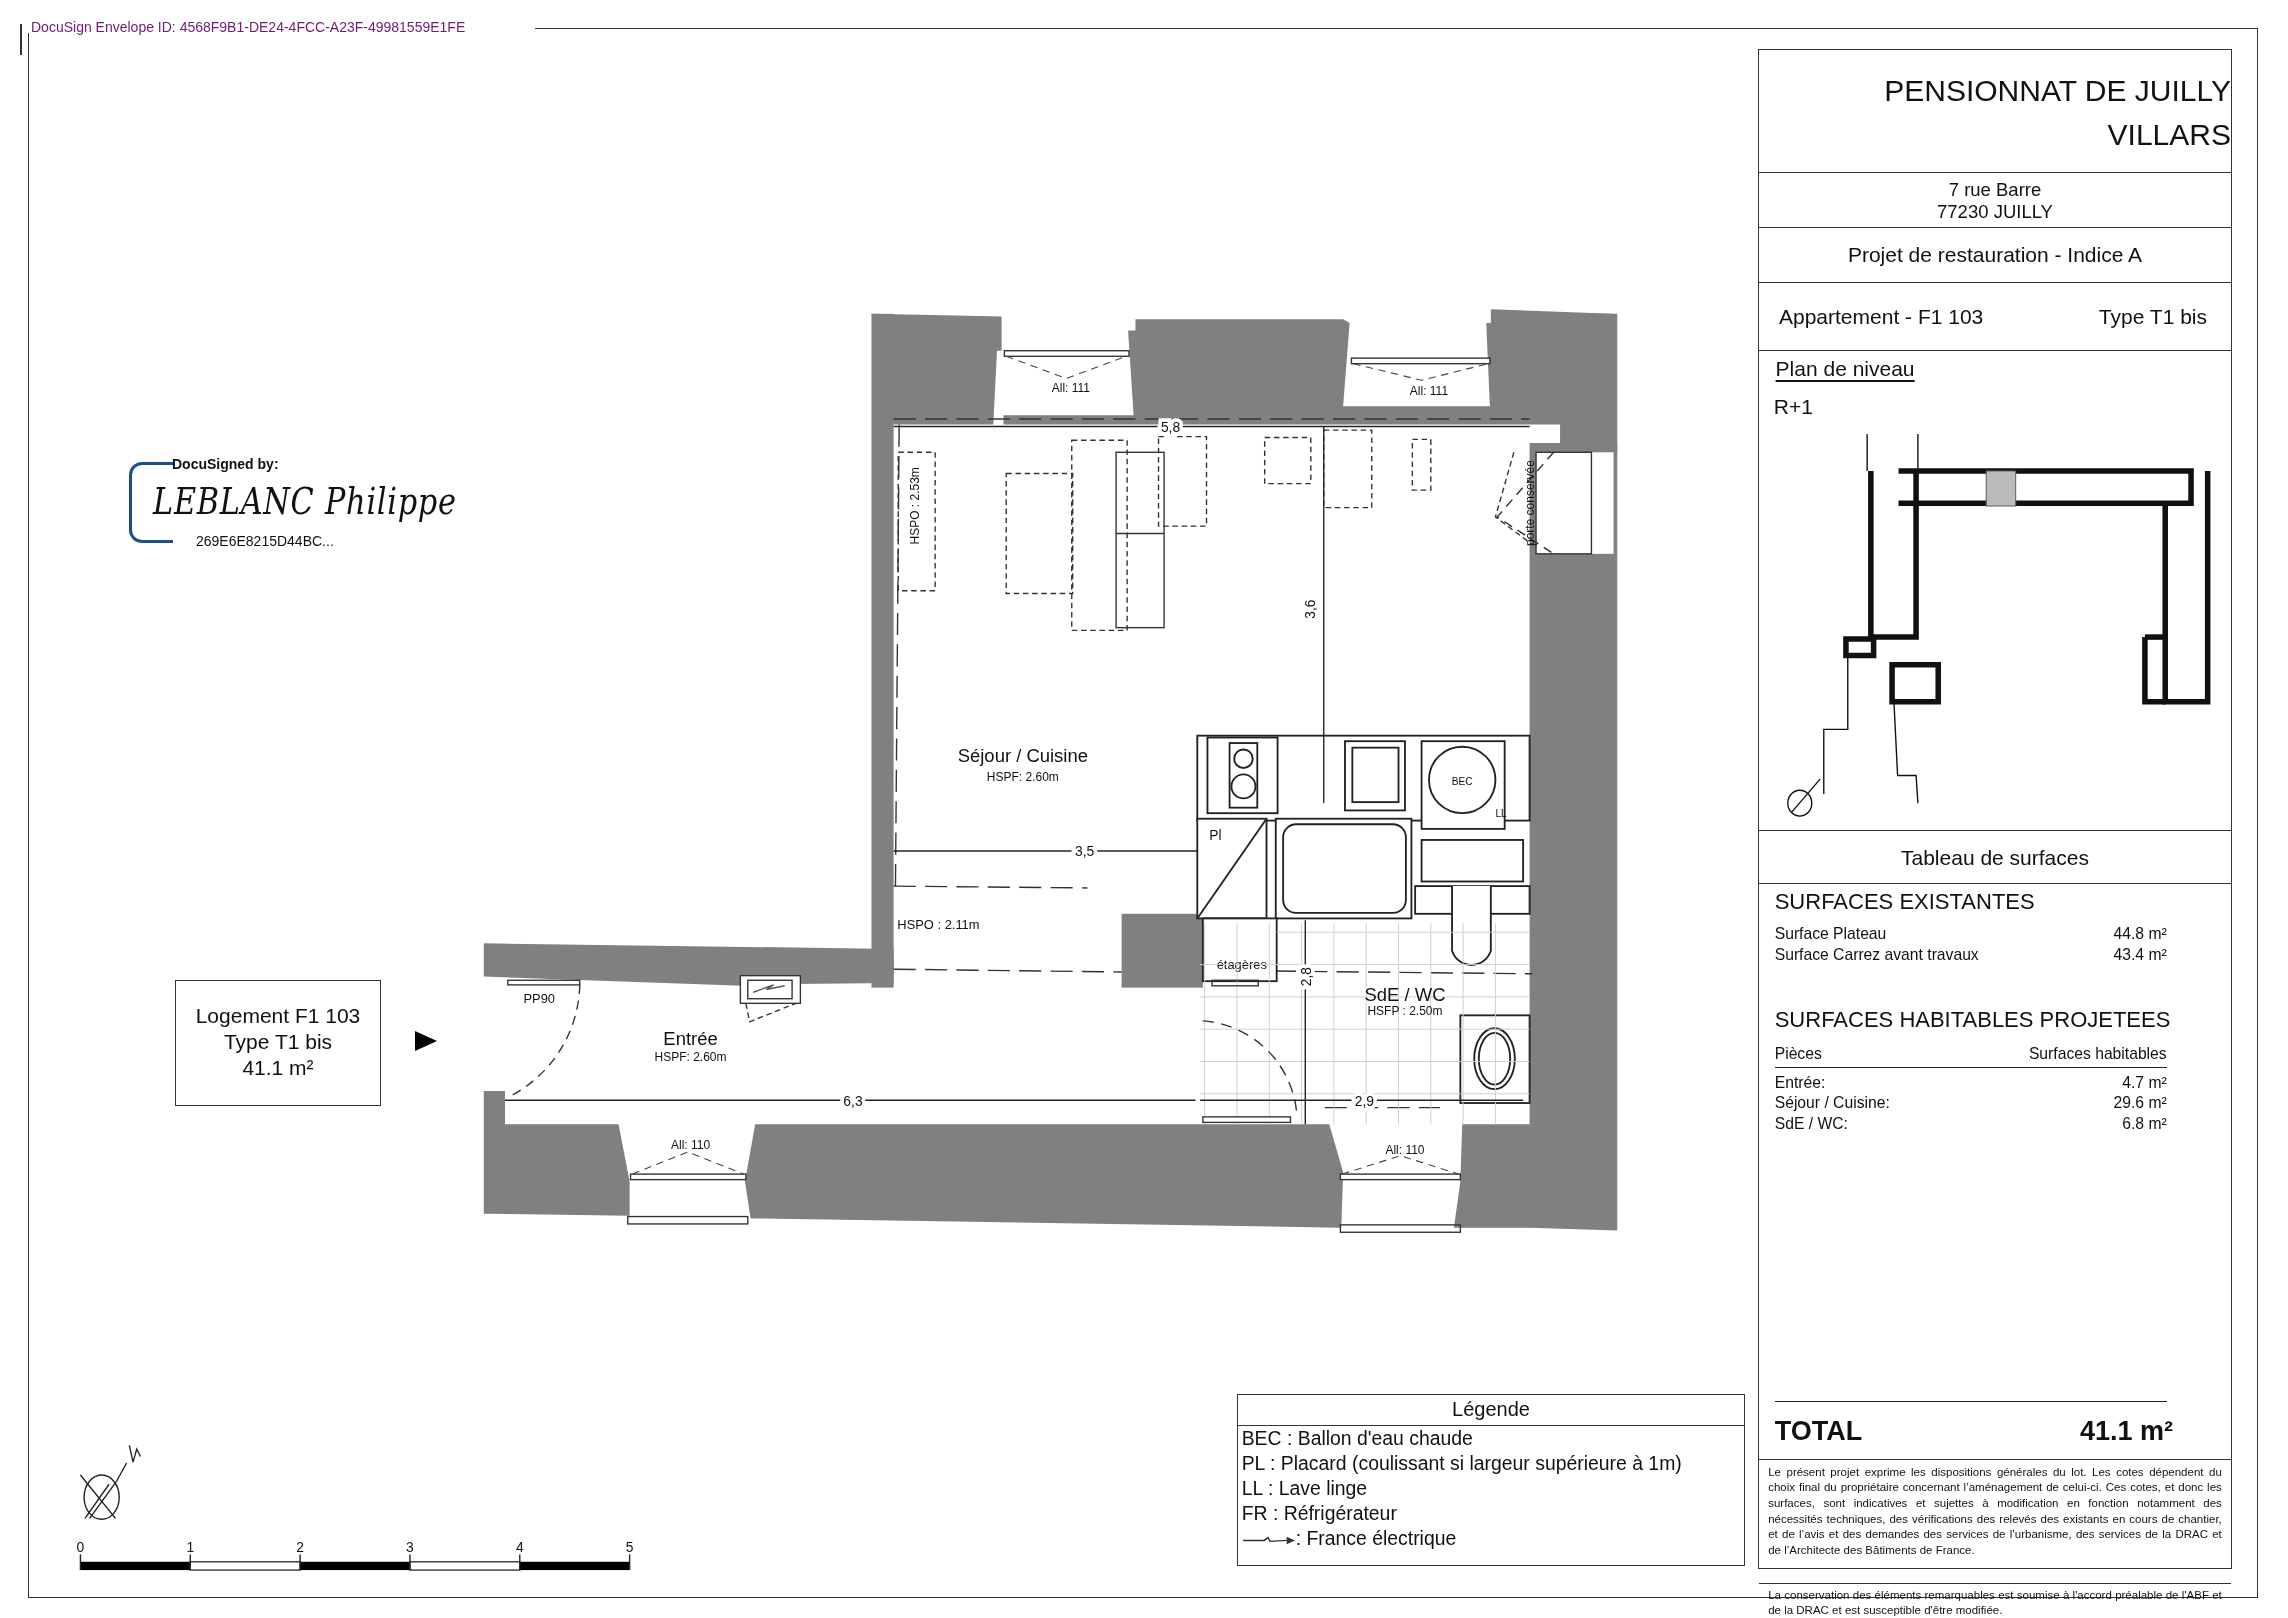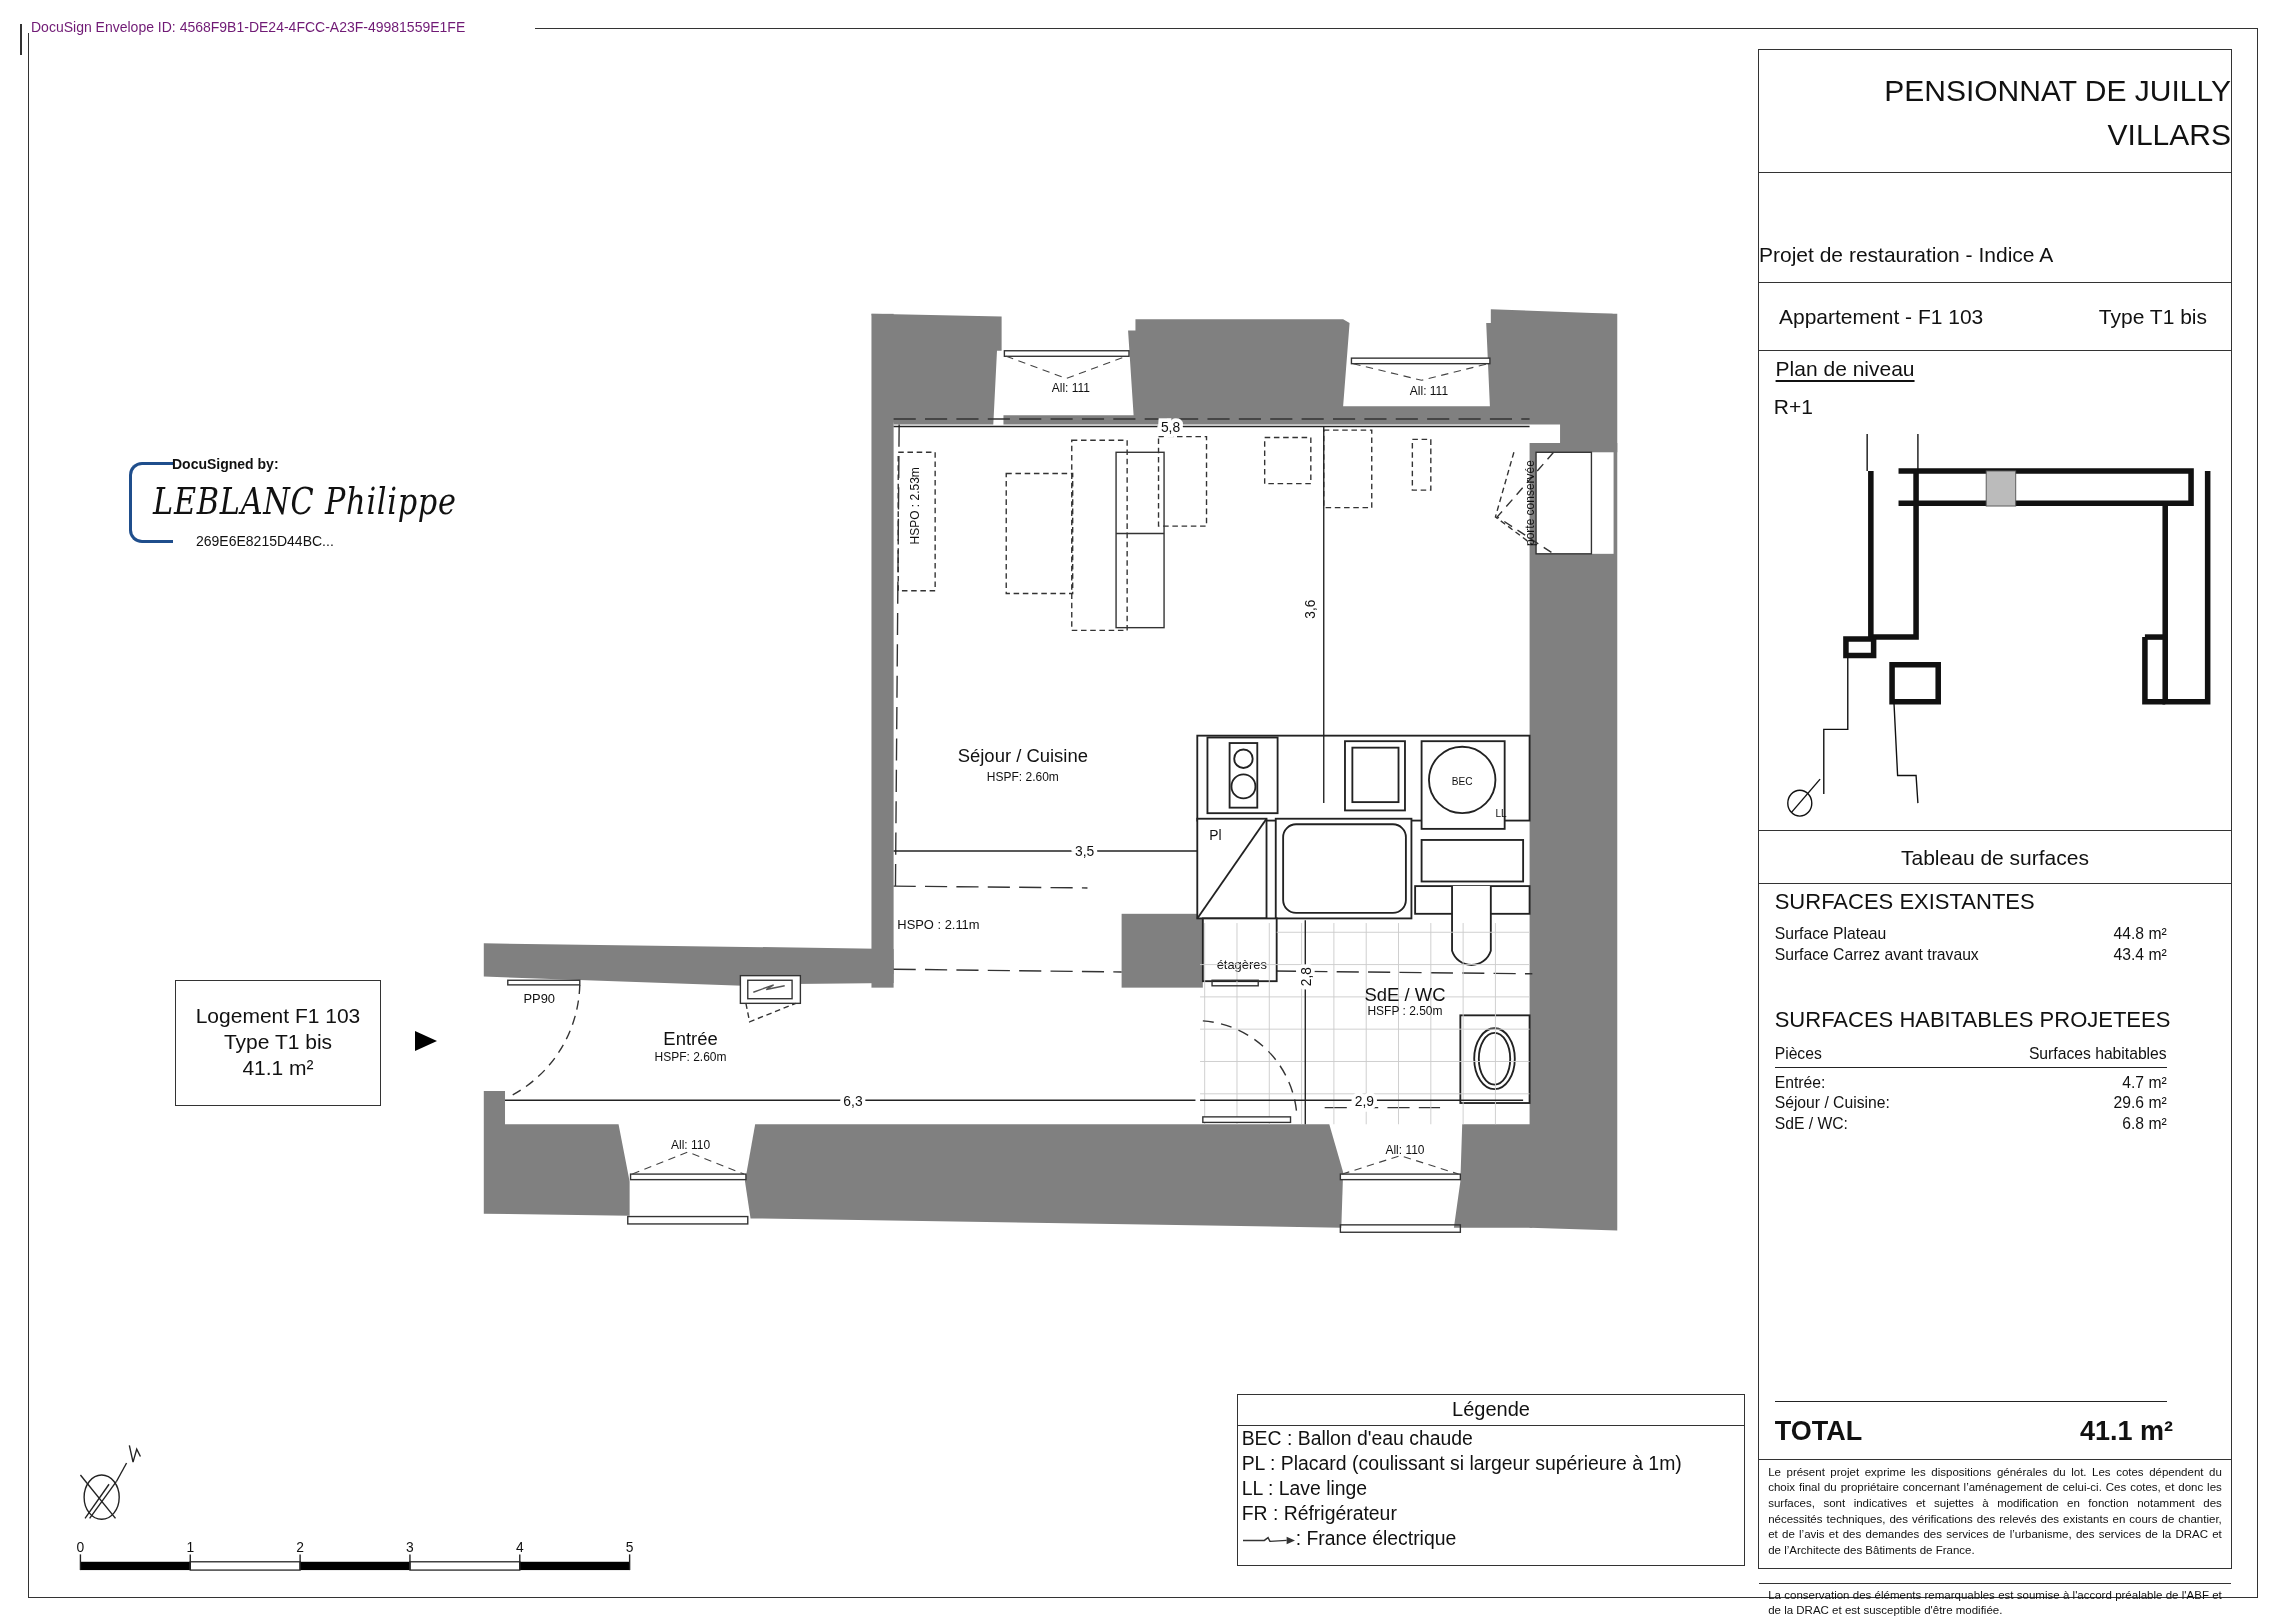--- a/index.html
+++ b/index.html
@@ -9,21 +9,21 @@
   .envelope { left:31px; top:18.5px; font-size:14px; color:#701a75; white-space:nowrap; }
   .frame { left:28px; top:28px; width:2230px; height:1570px; border:1.8px solid #333; box-sizing:border-box; }
   .envelope-tick { left:20px; top:24px; width:1.8px; height:31px; background:#333; }
   .envelope-cover { left:22px; top:22px; width:513px; height:11px; background:#fff; }
 
   
   .tb { left:1758px; top:49px; width:474px; height:1520px; border:1.8px solid #333; box-sizing:border-box; }
   .tb-row { position:absolute; left:0; width:100%; border-bottom:1.8px solid #333; box-sizing:border-box; }
   .tb-title { top:0; height:123px; text-align:right; font-size:30px; line-height:44px; padding-top:18.5px; }
   .tb-addr { top:123px; height:55px; text-align:center; font-size:18.5px; line-height:22px; padding-top:5.5px; }
-  .tb-proj { top:178px; height:55px; font-size:21px; line-height:54px; }
+  .tb-proj { top:178px; height:55px; text-align:center; font-size:21px; line-height:54px; }
   .tb-apt { top:234px; height:67px; font-size:21px; line-height:66px; }
   .tb-apt .l { position:absolute; left:20px; }
   .tb-apt .r { position:absolute; right:24px; }
   .tb-plan { top:301px; height:480px; }
   .tb-plan .pt { position:absolute; left:16.6px; top:5.5px; font-size:21px; text-decoration:underline; text-underline-offset:3.7px; }
   .tb-plan .lv { position:absolute; left:14.8px; top:44px; font-size:21px; }
   .tb-plan svg { position:absolute; left:0; top:0; }
   .tb-surf { top:781px; height:53px; text-align:center; font-size:21px; line-height:53px; }
   .tb-table { top:833px; height:523px; border-bottom:none; }
   .sec-h { position:absolute; left:15.7px; font-size:22px; }
@@ -279,20 +279,24 @@
       <path d="M1,8 L24,8 L28,5 L30,9 L48,8" stroke="#333" stroke-width="1.5" fill="none"></path>
       <path d="M48,4 L57,8 L48,12 Z" fill="#333"></path>
     </svg><span>: France électrique</span>
   </div>
 </div>
 
 <div class="abs tb">
   <div class="tb-row tb-title">
     <div>PENSIONNAT DE JUILLY</div>
     <div>VILLARS</div>
+  </div>
+  <div class="tb-row tb-addr">
+    <div>7 rue Barre</div>
+    <div>77230 JUILLY</div>
   </div>
   <div class="tb-row tb-proj">Projet de restauration - Indice A</div>
   <div class="tb-row tb-apt">
     <span class="l">Appartement -  F1 103</span>
     <span class="r">Type T1 bis</span>
   </div>
   <div class="tb-row tb-plan">
     <span class="pt">Plan de niveau</span>
     <span class="lv">R+1</span>
     <svg width="471" height="478" viewBox="0 0 510 518">

